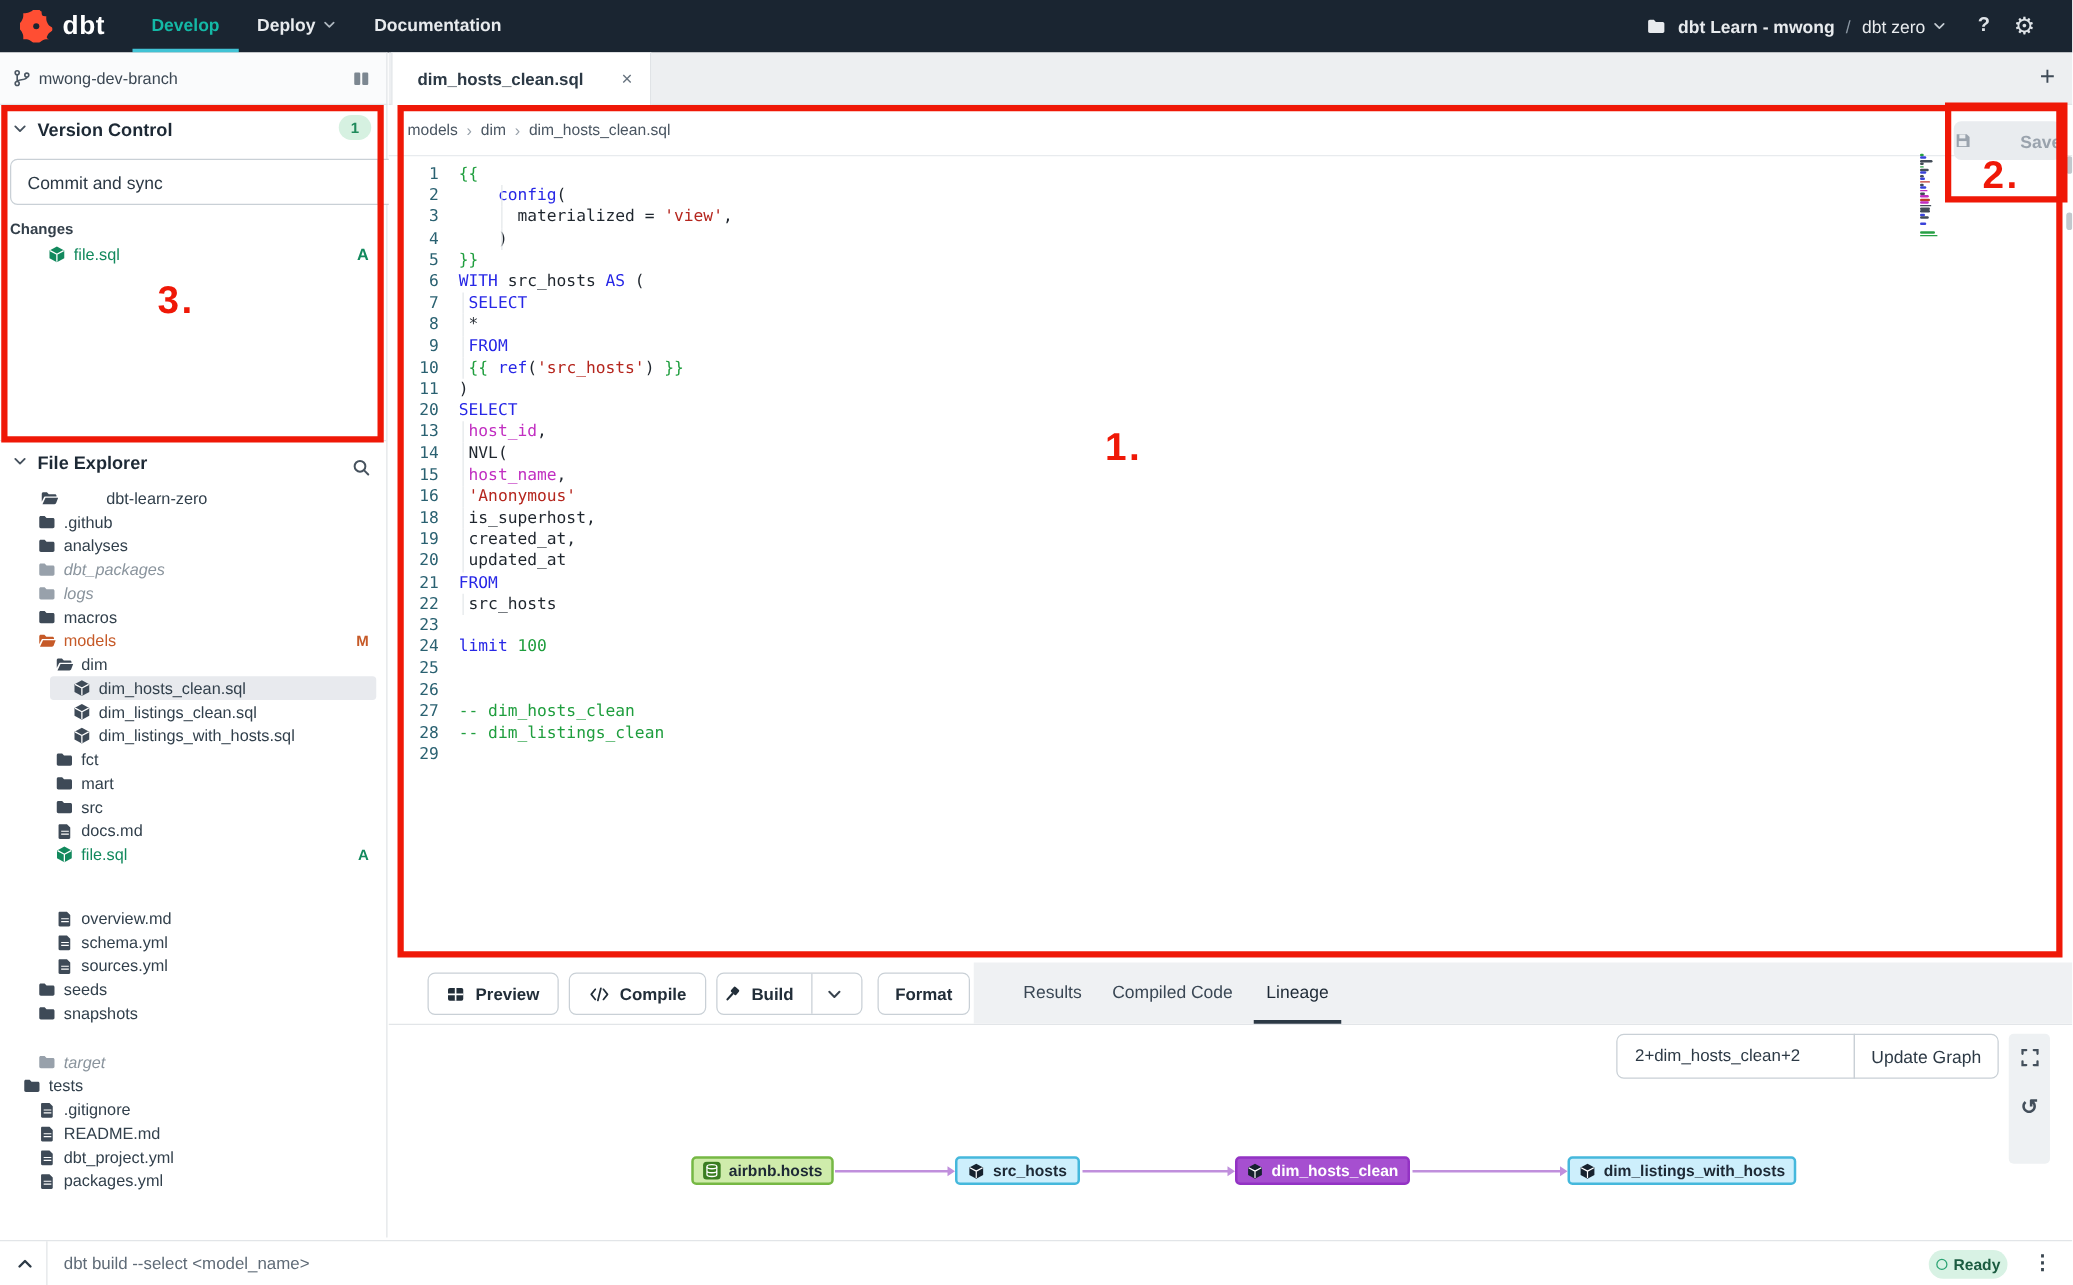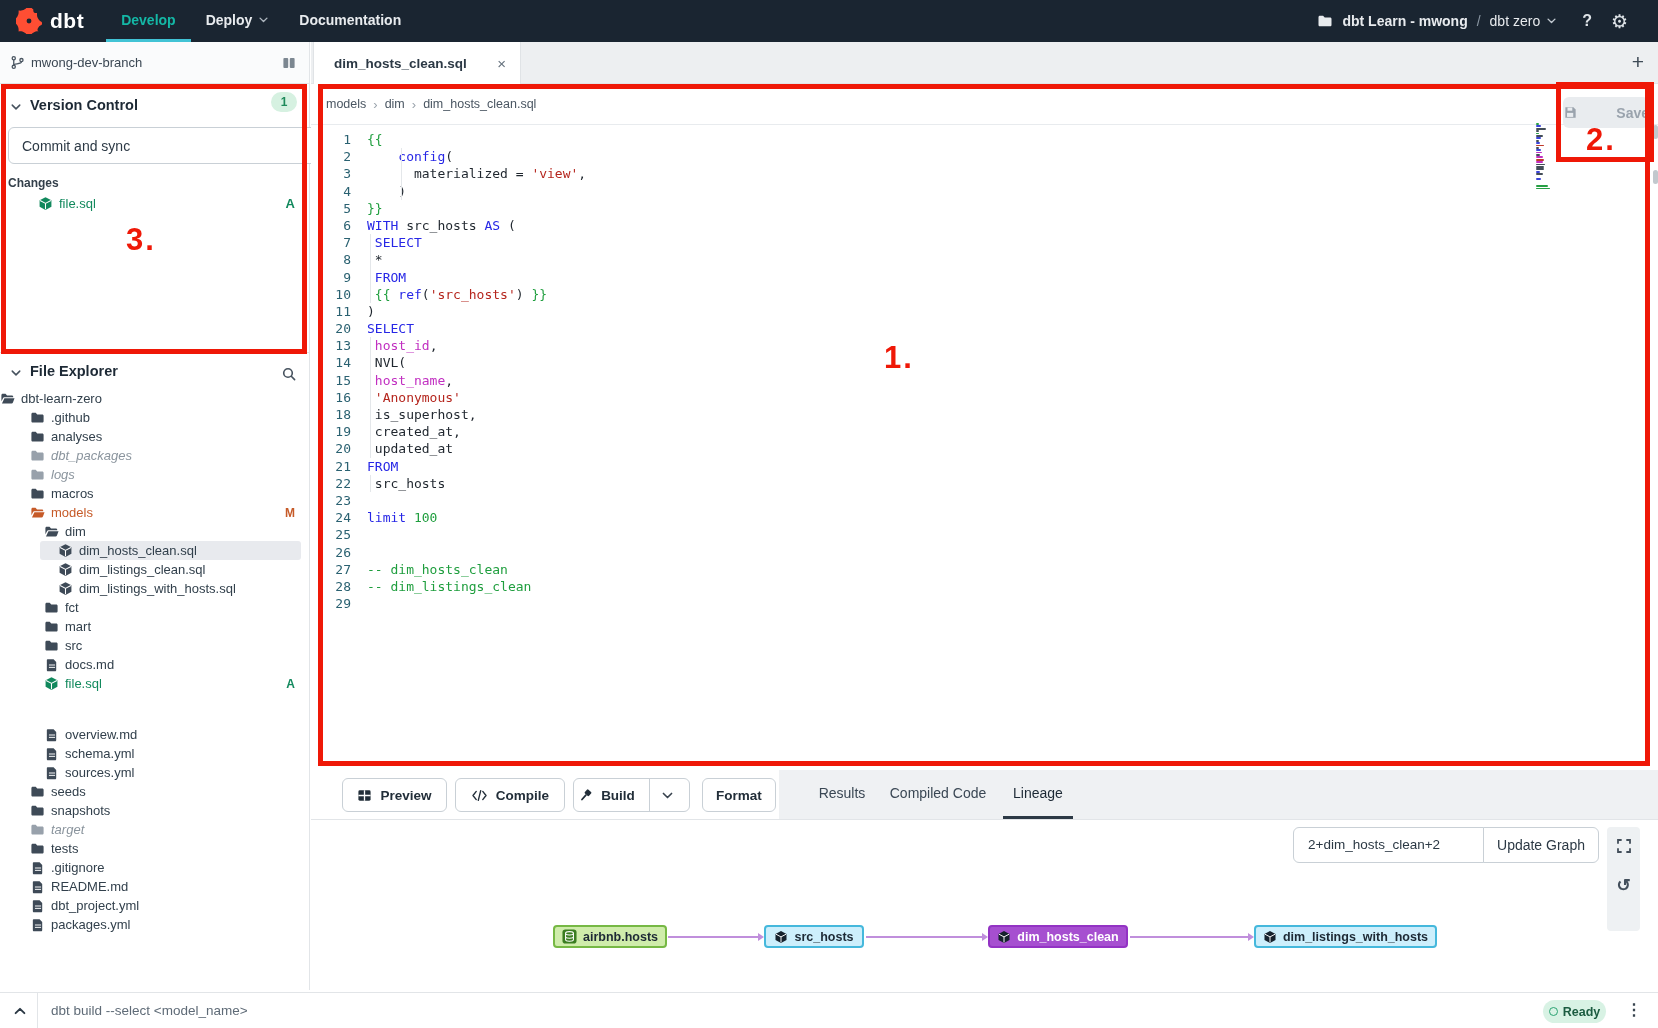--- a/index.html
+++ b/index.html
@@ -30,21 +30,21 @@
   .branch-name{font-size:13px;color:#3b4753;margin-left:6px;}
   .cols-ico{position:absolute;right:12px;color:#7c8791;display:flex;cursor:pointer;}
   .tabstrip{position:absolute;left:311px;top:0;right:0;height:42px;background:#edeff1;border-bottom:1px solid #e2e5e8;}
   .tab{position:absolute;left:2px;top:0;width:208px;height:42px;background:#fff;border-left:1px solid #e0e3e6;border-right:1px solid #e0e3e6;display:flex;align-items:center;cursor:pointer;}
   .tab-label{font-size:13.5px;font-weight:600;color:#2c3945;margin-left:20px;}
   .tab-close{margin-left:auto;margin-right:14px;color:#66727e;font-size:15px;cursor:pointer;}
   .newtab{position:absolute;right:14px;top:8px;font-size:21px;color:#3f4b57;cursor:pointer;}
 
   
   .sidebar{position:absolute;left:0;top:84px;width:310px;height:906px;background:#fff;border-right:1px solid #e2e5e8;}
-  .sec-header{position:relative;display:flex;align-items:flex-end;gap:8px;padding:13px 10px 8px 10px;}
+  .sec-header{position:relative;display:flex;align-items:flex-start;gap:8px;padding:13px 10px 8px 10px;}
   .sec-title{font-size:14.5px;font-weight:700;color:#1d2935;}
   .sec-chev{color:#46525e;display:flex;}
   .vc-badge{position:absolute;right:12px;top:8px;min-width:26px;height:20px;border-radius:10px;background:#d6f1e1;color:#1f8a5b;font-size:12px;font-weight:600;display:flex;align-items:center;justify-content:center;}
   .commit-btn{position:absolute;left:8px;top:43px;width:336px;height:37px;border:1px solid #c9d0d6;border-radius:6px;background:#fff;display:flex;align-items:stretch;cursor:pointer;}
   .commit-label{flex:1;display:flex;align-items:center;padding-left:13px;font-size:14px;color:#2c3945;}
   .commit-chev{width:41px;border-left:1px solid #c9d0d6;display:flex;align-items:center;justify-content:center;color:#46525e;cursor:pointer;}
   .changes-label{position:absolute;left:8px;top:92px;font-size:12px;font-weight:700;color:#333f4a;}
   .change-row{position:absolute;left:0;top:108px;width:100%;height:22px;display:flex;align-items:center;cursor:pointer;}
   .change-row .ticon{margin-left:38px;}
   .change-name{font-size:13px;color:#12895d;margin-left:6px;}
@@ -236,21 +236,21 @@
           </span>
         <span class="sec-title">File Explorer</span>
         <span class="fe-search">
             <svg width="16" height="16" viewBox="0 0 16 16">
               <circle cx="7" cy="7" r="4.3" fill="none" stroke="currentColor" stroke-width="1.6"></circle>
               <line x1="10.3" y1="10.3" x2="13.6" y2="13.6" stroke="currentColor" stroke-width="1.6" stroke-linecap="round"></line>
             </svg>
           </span>
       </div>
       <div class="tree" id="tree">
-          <div class="trow" style="padding-left: 0;">
+          <div class="trow" style="padding-left: 32px; gap: 32px;">
             <span class="ticon">
               <svg width="15" height="15" viewBox="0 0 16 16">
                 <path d="M1.5 4.4c0-.8.6-1.4 1.4-1.4h3l1.6 1.7h5.2c.8 0 1.4.6 1.4 1.4v.5H4.6c-.6 0-1.2.4-1.4 1L1.5 11z" fill="currentColor"></path>
                 <path d="M4.7 7.6h10.8l-1.7 4.6c-.2.6-.8 1-1.4 1H2.1z" fill="currentColor"></path>
               </svg>
             </span>
             <span class="tlabel">dbt-learn-zero</span>
           </div>
           <div class="trow" style="padding-left: 30px;">
             <span class="ticon">
@@ -417,29 +417,29 @@
             <span class="tlabel">seeds</span>
           </div>
           <div class="trow" style="padding-left: 30px;">
             <span class="ticon">
               <svg width="15" height="15" viewBox="0 0 16 16">
                 <path d="M1.5 4.4c0-.8.6-1.4 1.4-1.4h3.2l1.6 1.7h5.4c.8 0 1.4.6 1.4 1.4v5.9c0 .8-.6 1.4-1.4 1.4H2.9c-.8 0-1.4-.6-1.4-1.4z" fill="currentColor"></path>
               </svg>
             </span>
             <span class="tlabel">snapshots</span>
           </div>
-          <div class="trow muted" style="padding-left: 30px;">
+          <div class="trow muted" style="padding-left: 30px; margin-top: 20px;">
             <span class="ticon">
               <svg width="15" height="15" viewBox="0 0 16 16">
                 <path d="M1.5 4.4c0-.8.6-1.4 1.4-1.4h3.2l1.6 1.7h5.4c.8 0 1.4.6 1.4 1.4v5.9c0 .8-.6 1.4-1.4 1.4H2.9c-.8 0-1.4-.6-1.4-1.4z" fill="currentColor"></path>
               </svg>
             </span>
             <span class="tlabel">target</span>
           </div>
-          <div class="trow" style="padding-left: 30px;">
+          <div class="trow" style="padding-left: 18px;">
             <span class="ticon">
               <svg width="15" height="15" viewBox="0 0 16 16">
                 <path d="M1.5 4.4c0-.8.6-1.4 1.4-1.4h3.2l1.6 1.7h5.4c.8 0 1.4.6 1.4 1.4v5.9c0 .8-.6 1.4-1.4 1.4H2.9c-.8 0-1.4-.6-1.4-1.4z" fill="currentColor"></path>
               </svg>
             </span>
             <span class="tlabel">tests</span>
           </div>
           <div class="trow" style="padding-left: 30px;">
             <span class="ticon">
               <svg width="14" height="14" viewBox="0 0 16 16">

